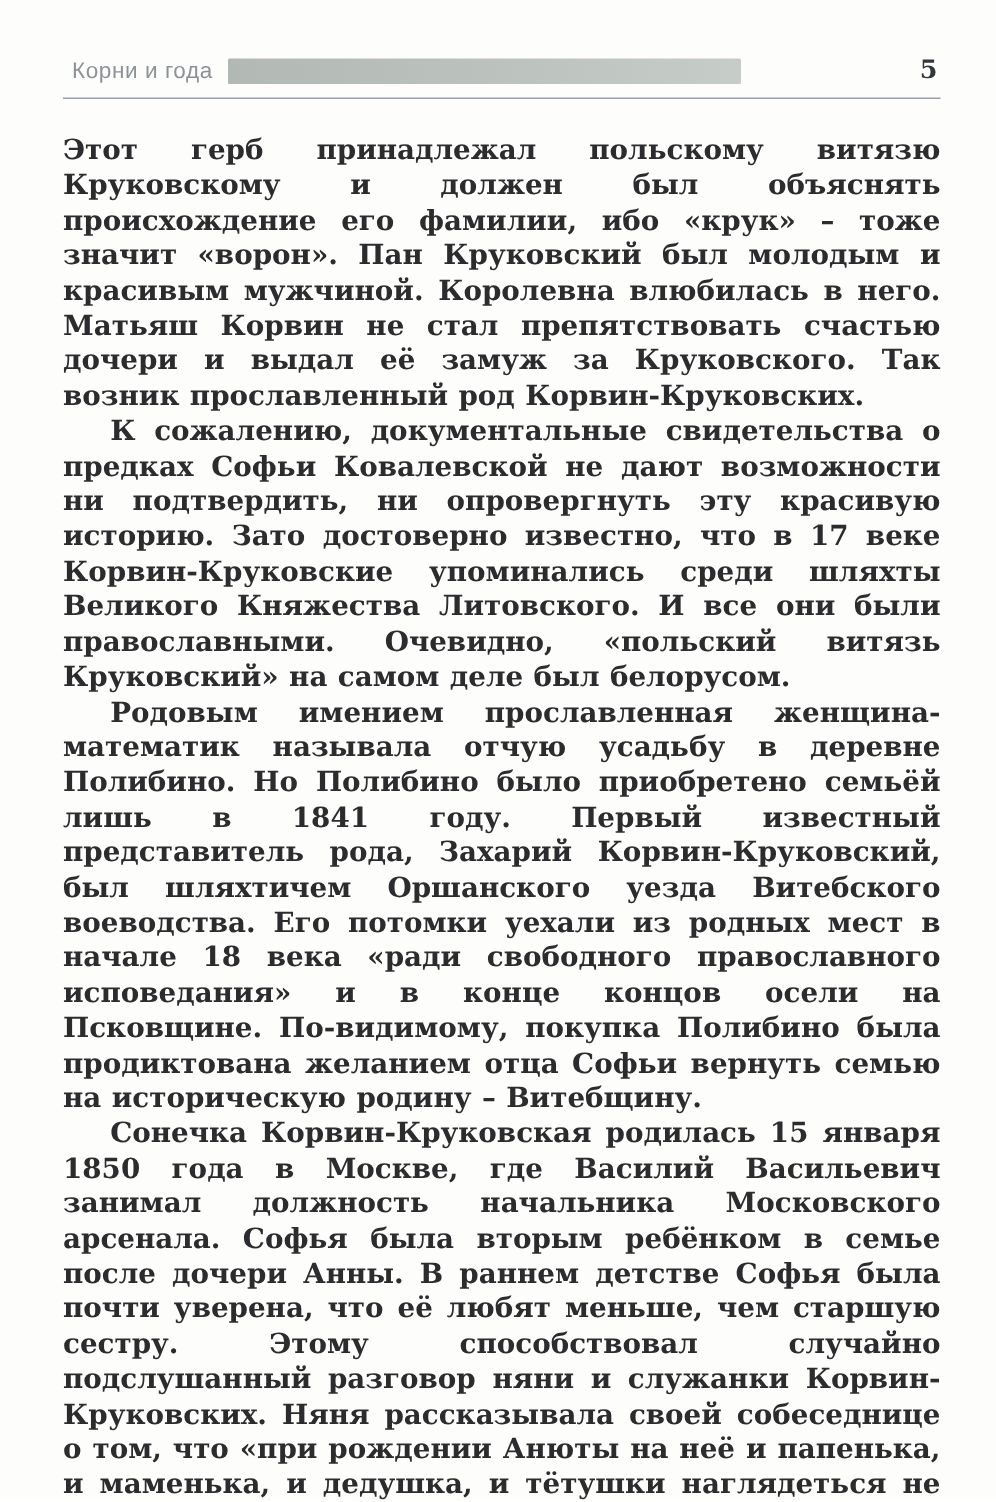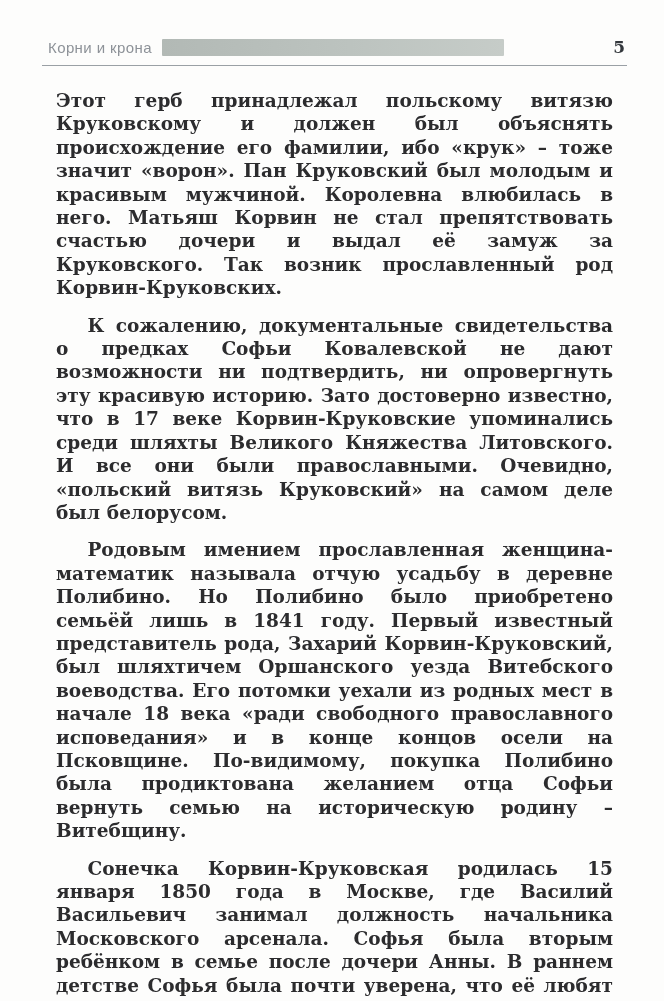--- a/index.html
+++ b/index.html
@@ -61,34 +61,34 @@
     color: #2c2c2e;
     font-weight: bold;
     font-size: 18.5px;
     line-height: 23.4px;
     text-align: justify;
     hyphens: auto;
     -webkit-hyphens: auto;
     word-spacing: 0.5px;
   }
   .para {
-    margin: 14px;
+    margin: 0;
     text-indent: 1.7em;
   }
   .para.first {
     text-indent: 0;
   }
 </style>
 </head>
 <body>
 
 <div class="page">
 
   <div class="header-row">
-    <span class="running-title">Корни и крона</span>
+    <span class="running-title">Корни и года</span>
     <span class="header-band"></span>
     <span class="page-number">5</span>
   </div>
 
   <div class="header-rule"></div>
 
   <div class="page-text">
     <p class="para first">Этот герб принадлежал польскому витязю Круковскому и должен был объяснять происхождение его фамилии, ибо «крук» – тоже значит «ворон». Пан Круковский был молодым и красивым мужчиной. Королевна влюбилась в него. Матьяш Корвин не стал препятствовать счастью дочери и выдал её замуж за Круковского. Так возник прославленный род Корвин-Круковских.</p>
     <p class="para">К сожалению, документальные свидетельства о предках Софьи Ковалевской не дают возможности ни подтвердить, ни опровергнуть эту красивую историю. Зато достоверно известно, что в 17 веке Корвин-Круковские упоминались среди шляхты Великого Княжества Литовского. И все они были православными. Очевидно, «польский витязь Круковский» на самом деле был белорусом.</p>
     <p class="para">Родовым имением прославленная женщина-математик называла отчую усадьбу в деревне Полибино. Но Полибино было приобретено семьёй лишь в 1841 году. Первый известный представитель рода, Захарий Корвин-Круковский, был шляхтичем Оршанского уезда Витебского воеводства. Его потомки уехали из родных мест в начале 18 века «ради свободного православного исповедания» и в конце концов осели на Псковщине. По-видимому, покупка Полибино была продиктована желанием отца Софьи вернуть семью на историческую родину – Витебщину.</p>

